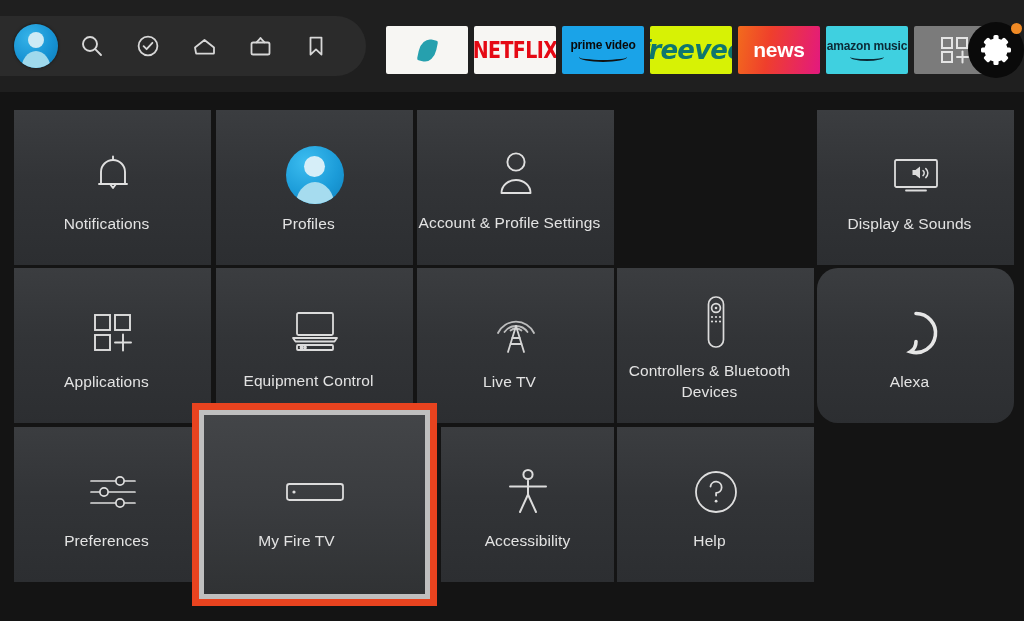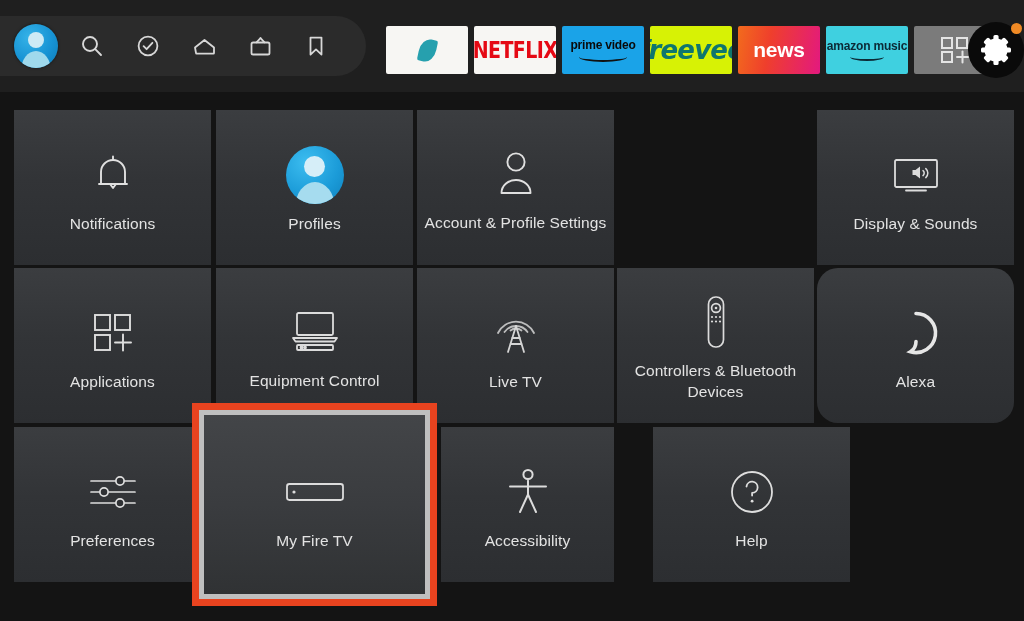--- a/index.html
+++ b/index.html
@@ -206,21 +206,20 @@
     position: absolute;
     background: linear-gradient(180deg, #3b3d40 0%, #323437 45%, #2c2e31 100%);
     cursor: pointer;
     box-sizing: border-box;
   }
   .tile-inner {
     position: absolute;
     left: 0; right: 0; top: 0; bottom: 0;
     display: flex;
     flex-direction: column;
-    align-items: center;
     justify-content: center;
   }
   .tile-icon {
     height: 66px;
     display: flex;
     align-items: center;
     justify-content: center;
     margin-bottom: 6px;
   }
   .tile-label {
@@ -554,21 +553,21 @@
             <path d="M5 20.5 h36"></path>
             <path d="M23 28.5 L15 46"></path>
             <path d="M23 28.5 L31 46"></path>
             <path d="M16.5 15.5 h13 v7 h-13 z" opacity="0"></path>
           </svg>
         </div>
         <div class="tile-label">Accessibility</div>
       </div>
     </div>
 
-    <div class="tile" style="left:617px; top:427px; width:197px; height:155px;margin-left:36px;">
+    <div class="tile" style="left:617px; top:427px; width:197px; height:155px;">
       <div class="tile-inner">
         <div class="tile-icon">
           <svg width="50" height="50" viewBox="0 0 50 50" fill="none" stroke="#dedede" stroke-width="1.8" stroke-linecap="round" stroke-linejoin="round">
             <circle cx="25" cy="25" r="20"></circle>
             <path d="M19.5 19.5 a5.6 5.6 0 1 1 5.6 6.4 v2.6"></path>
             <circle cx="25.1" cy="34.2" r="1.4" fill="#dedede" stroke="none"></circle>
           </svg>
         </div>
         <div class="tile-label">Help</div>
       </div>

